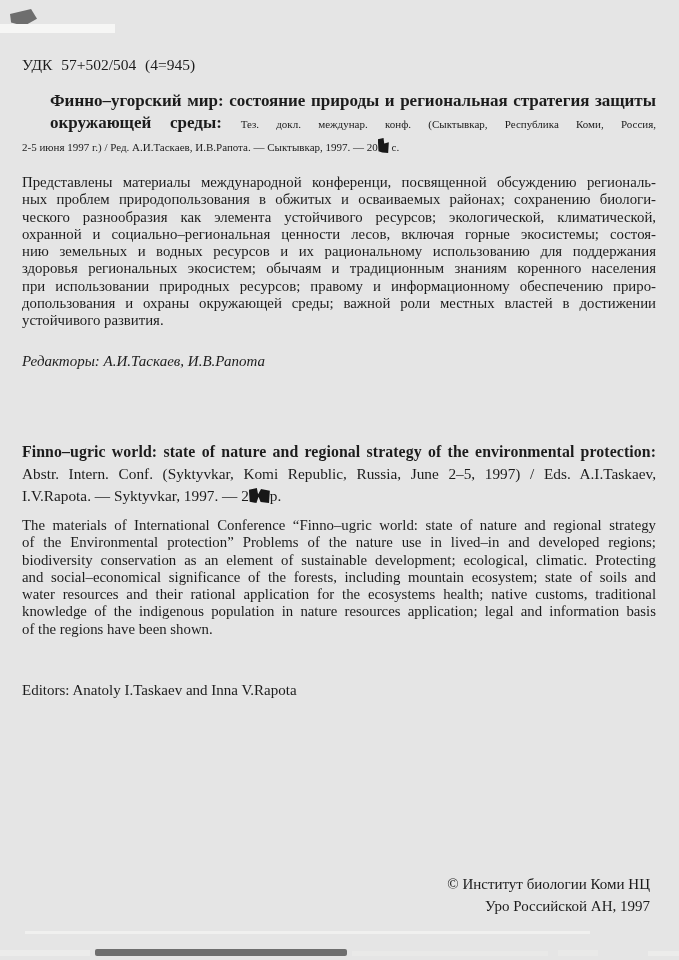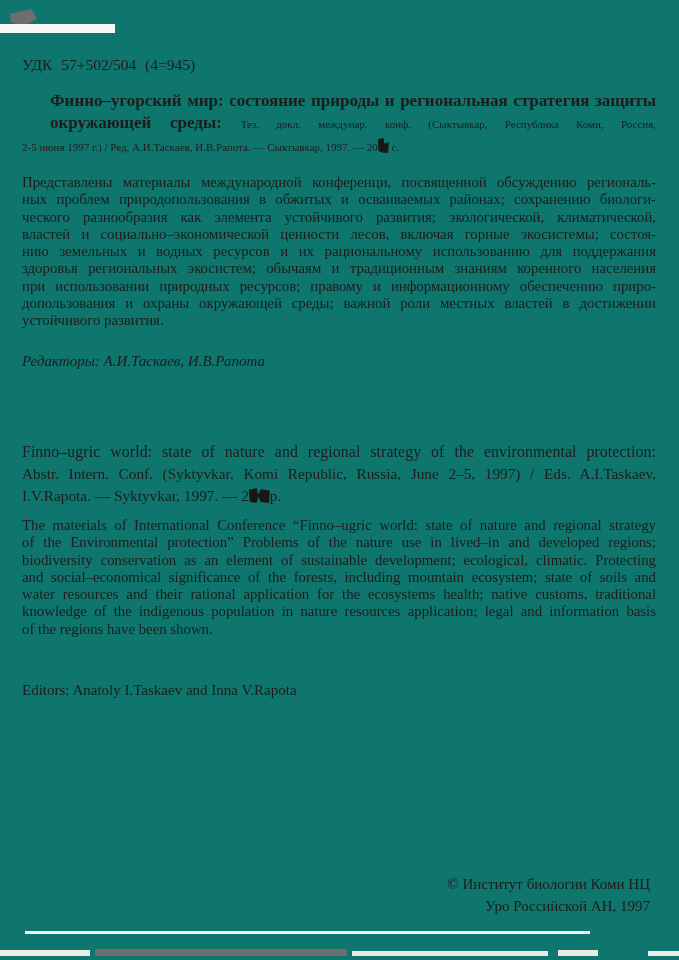--- a/index.html
+++ b/index.html
@@ -1,36 +1,36 @@
 <!DOCTYPE html>
 <html><head>
 <meta charset="utf-8">
 <style>
   html, body { margin: 0; padding: 0; background: #ffffff; }
   .page {
     position: relative;
     width: 679px;
     height: 960px;
-    background: #0f766e;
+    background: #e5e5e5;
     overflow: hidden;
     font-family: "Liberation Serif", "DejaVu Serif", serif;
     color: #1c1c1c;
   }
   .block { position: absolute; left: 22px; width: 634px; }
 
   .udk { top: 56px; font-size: 15.5px; word-spacing: 5px; }
 
   .title-block { line-height: 22px; }
   .ru-title { top: 90px; }
   .en-title { top: 441px; }
   .title-block .tline { text-align: justify; text-align-last: justify; }
   .title-block .tline.last { text-align-last: left; }
   .ru-title .b { font-weight: bold; font-size: 17px; margin-left: 28px; }
   .ru-title .r { font-size: 11px; }
-  .en-title .b { font-weight: normal; font-size: 15.8px; letter-spacing: 0.1px; margin-top: 20px; }
+  .en-title .b { font-weight: bold; font-size: 15.8px; letter-spacing: 0.1px; margin-top: 20px; }
   .en-title .r { font-size: 15.3px; }
 
   .abstract { font-size: 14.8px; line-height: 17.3px; }
   .ru-abstract { top: 174px; }
   .en-abstract { top: 517px; }
   .abstract .pline { text-align: justify; text-align-last: justify; }
   .abstract .pline.last { text-align-last: left; }
 
   .editors { font-size: 15px; }
   .ru-editors { top: 353px; font-style: italic; }
@@ -93,22 +93,22 @@
 
   <div class="block title-block ru-title">
       <div class="tline"><span class="b">Финно–угорский мир: состояние природы и региональная стратегия защиты</span></div>
       <div class="tline"><span class="b">окружающей среды: </span><span class="r">Тез. докл. междунар. конф. (Сыктывкар, Республика Коми, Россия,</span></div>
       <div class="tline last"><span class="r">2-5 июня 1997 г.) / Ред. А.И.Таскаев, И.В.Рапота. — Сыктывкар, 1997. — 20</span><span class="ink-blot ink-blot-small"></span><span class="r"> с.</span></div>
     </div>
 
   <div class="block abstract ru-abstract">
       <div class="pline">Представлены материалы международной конференци, посвященной обсуждению региональ-</div>
       <div class="pline">ных проблем природопользования в обжитых и осваиваемых районах; сохранению биологи-</div>
-      <div class="pline">ческого разнообразия как элемента устойчивого развития; экологической, климатической,</div>
-      <div class="pline">властей и социально–экономической ценности лесов, включая горные экосистемы; состоя-</div>
+      <div class="pline">ческого разнообразия как элемента устойчивого ресурсов; экологической, климатической,</div>
+      <div class="pline">охранной и социально–региональная ценности лесов, включая горные экосистемы; состоя-</div>
       <div class="pline">нию земельных и водных ресурсов и их рациональному использованию для поддержания</div>
       <div class="pline">здоровья региональных экосистем; обычаям и традиционным знаниям коренного населения</div>
       <div class="pline">при использовании природных ресурсов; правому и информационному обеспечению приро-</div>
       <div class="pline">допользования и охраны окружающей среды; важной роли местных властей в достижении</div>
       <div class="pline last">устойчивого развития.</div>
     </div>
 
   <div class="block editors ru-editors">Редакторы: А.И.Таскаев, И.В.Рапота</div>
 
   <div class="block title-block en-title">

